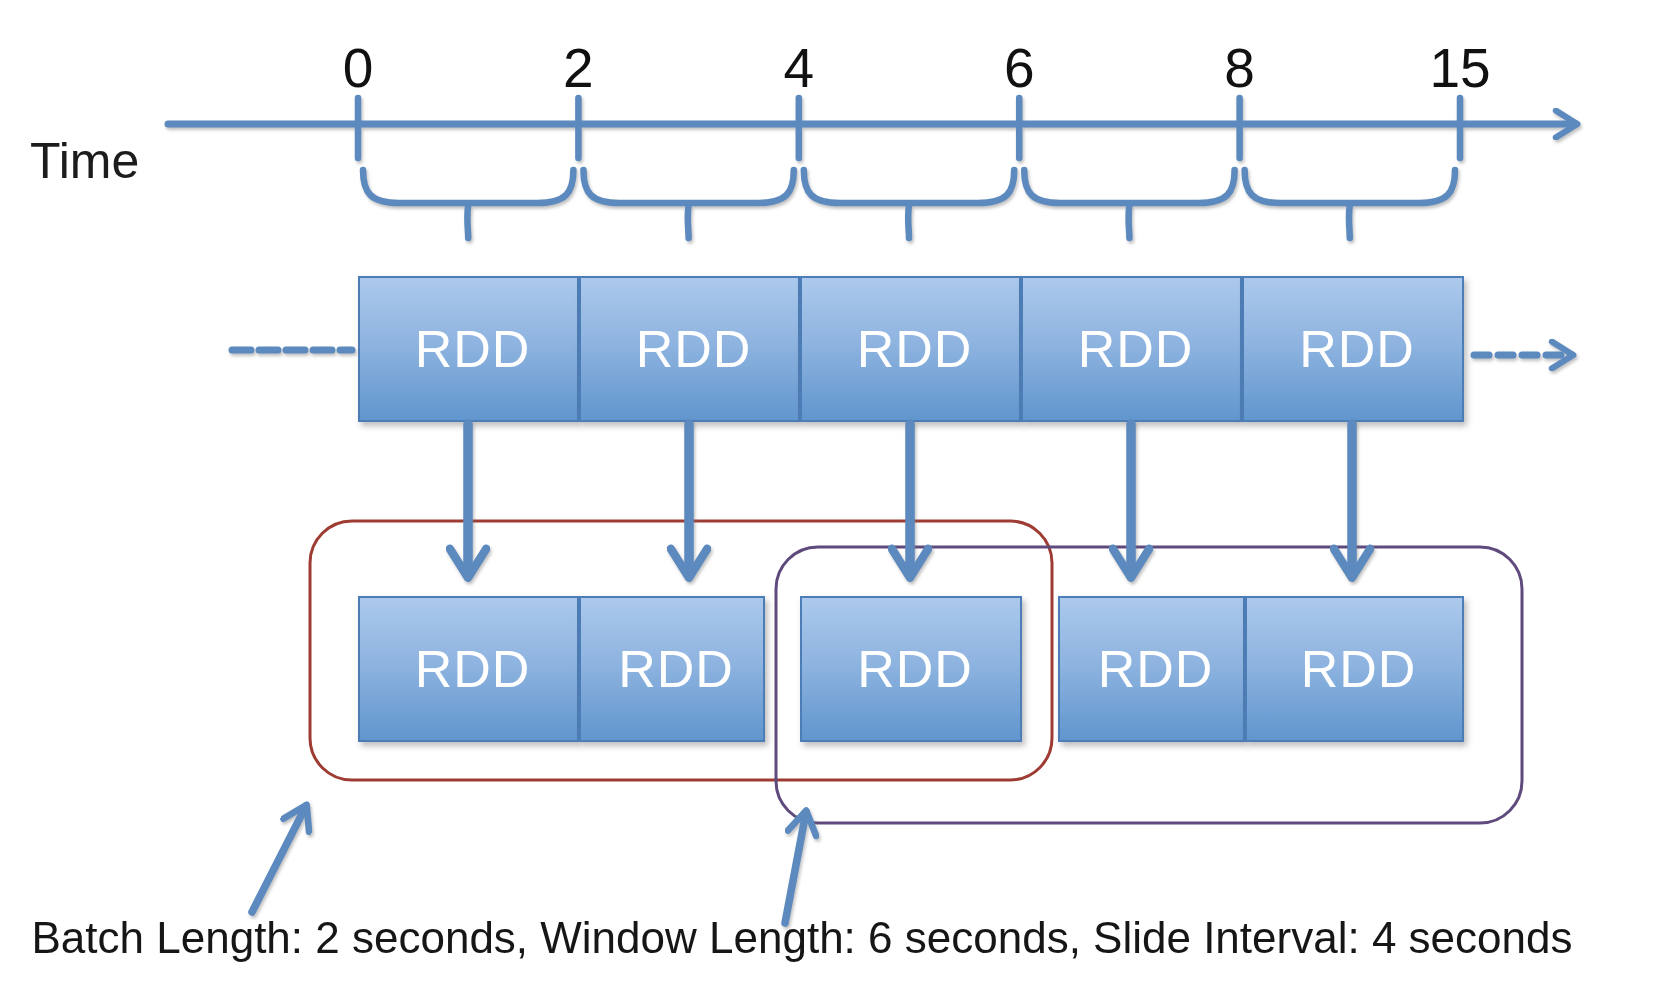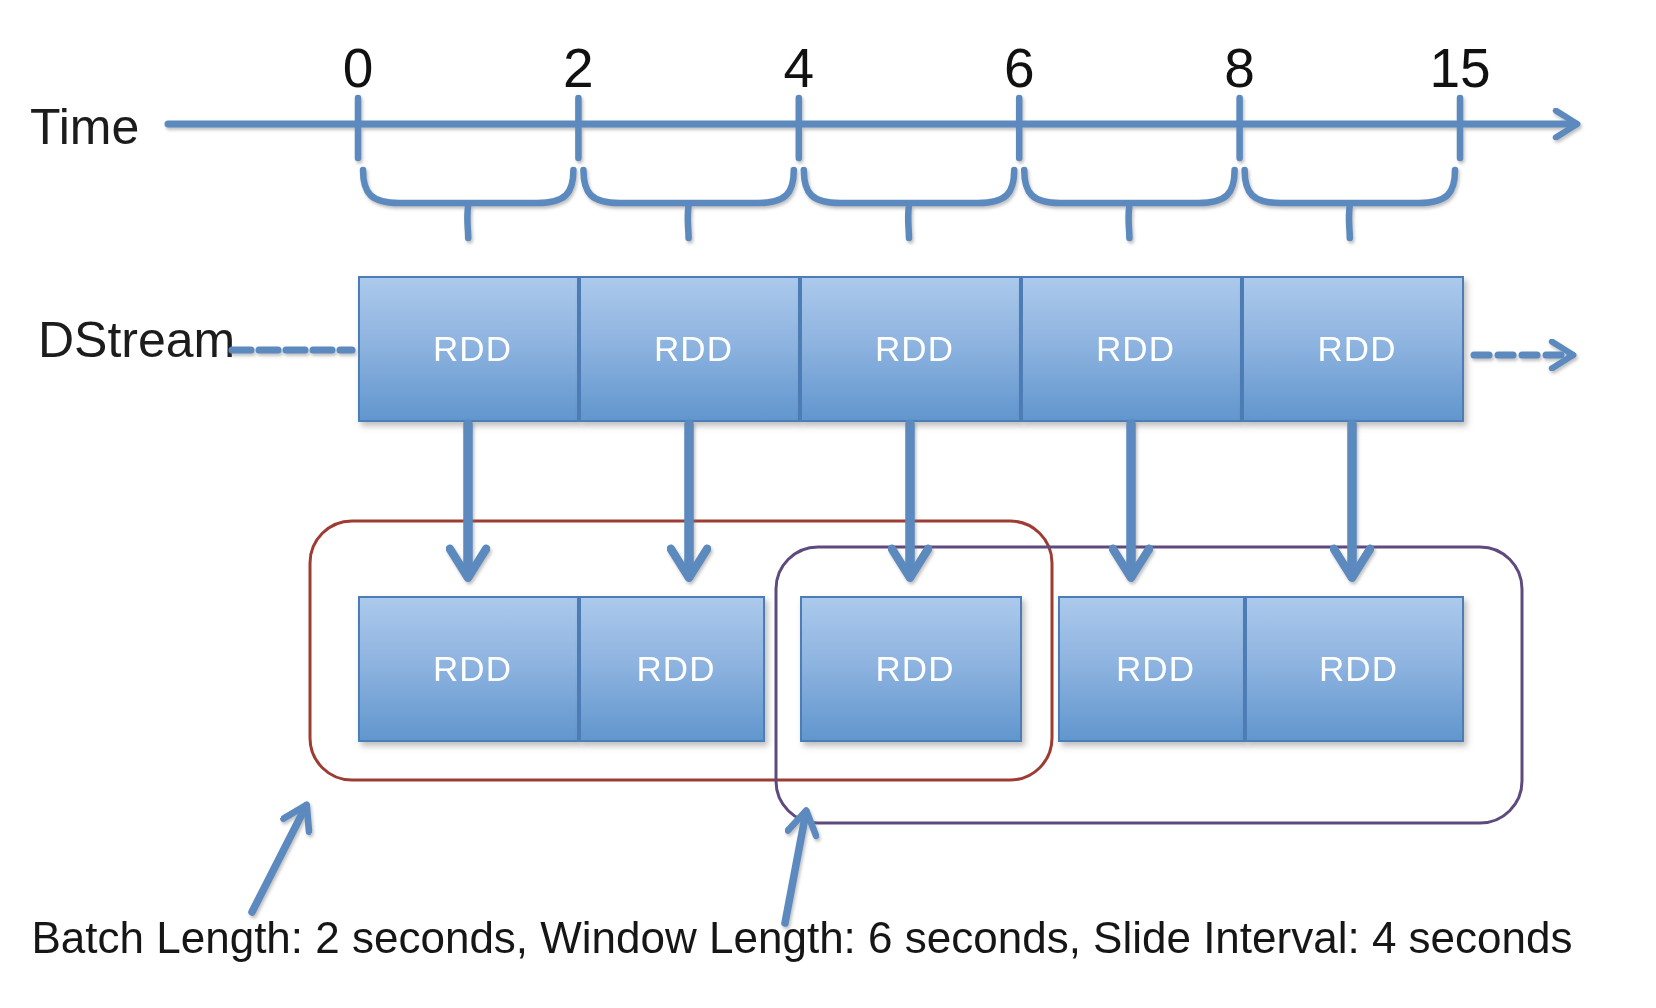--- a/index.html
+++ b/index.html
@@ -1,32 +1,32 @@
 <!DOCTYPE html>
 <html><head>
 <meta charset="utf-8">
 <style>
   html,body{margin:0;padding:0;background:#ffffff;}
   .canvas{
     position:relative;width:1656px;height:1008px;background:#ffffff;
     font-family:"Liberation Sans", sans-serif;overflow:hidden;
   }
-  .lbl{position:absolute;color:#1c1c1c;font-size:50px;font-weight:400;white-space:nowrap;letter-spacing:0;}
+  .lbl{position:absolute;color:#1c1c1c;font-size:50px;font-weight:400;white-space:nowrap;letter-spacing:0;margin-top:34px;}
   .lbl-time{left:30px;top:98px;}
   .lbl-dstream{left:38px;top:311px;}
   .lbl-transformations{left:28px;top:450px;}
   .tick-label{position:absolute;width:140px;margin-left:-70px;text-align:center;
     color:#111111;font-size:55px;font-weight:400;top:36px;}
   .rdd-block{
     position:absolute;box-sizing:border-box;
     border:2px solid #4d7db6;
     background:linear-gradient(to bottom,#abc9ec 0%,#8fb4e0 45%,#6196ce 100%);
     box-shadow:3px 4px 6px rgba(110,110,110,0.45);
     display:flex;align-items:center;justify-content:center;
-    color:#ffffff;font-size:35px;letter-spacing:1px;padding-left:8px;
+    color:#ffffff;font-size:52px;letter-spacing:1px;padding-left:8px;
   }
   .caption{
     position:absolute;left:0;top:913px;width:1604px;text-align:center;
     color:#161616;font-size:44px;font-weight:400;white-space:nowrap;
   }
   svg.overlay{position:absolute;left:0;top:0;pointer-events:none;}
 </style>
 </head>
 <body>
 
@@ -35,21 +35,20 @@
   <div class="lbl lbl-time">Time</div>
   <div id="tick-labels">
       <div class="tick-label" style="left: 358px;">0</div>
       <div class="tick-label" style="left: 578.4px;">2</div>
       <div class="tick-label" style="left: 798.8px;">4</div>
       <div class="tick-label" style="left: 1019.2px;">6</div>
       <div class="tick-label" style="left: 1239.6px;">8</div>
       <div class="tick-label" style="left: 1460px;">15</div>
     </div>
 
-  <div class="lbl lbl-dstream">DStream</div>
 
   <div id="top-blocks">
       <div class="rdd-block" style="left: 358px; top: 276px; width: 221px; height: 146px;">RDD</div>
       <div class="rdd-block" style="left: 579px; top: 276px; width: 221px; height: 146px;">RDD</div>
       <div class="rdd-block" style="left: 800px; top: 276px; width: 221px; height: 146px;">RDD</div>
       <div class="rdd-block" style="left: 1021px; top: 276px; width: 221px; height: 146px;">RDD</div>
       <div class="rdd-block" style="left: 1242px; top: 276px; width: 222px; height: 146px;">RDD</div>
     </div>
   <div id="bottom-blocks">
       <div class="rdd-block" style="left: 358px; top: 596px; width: 221px; height: 146px;">RDD</div>

